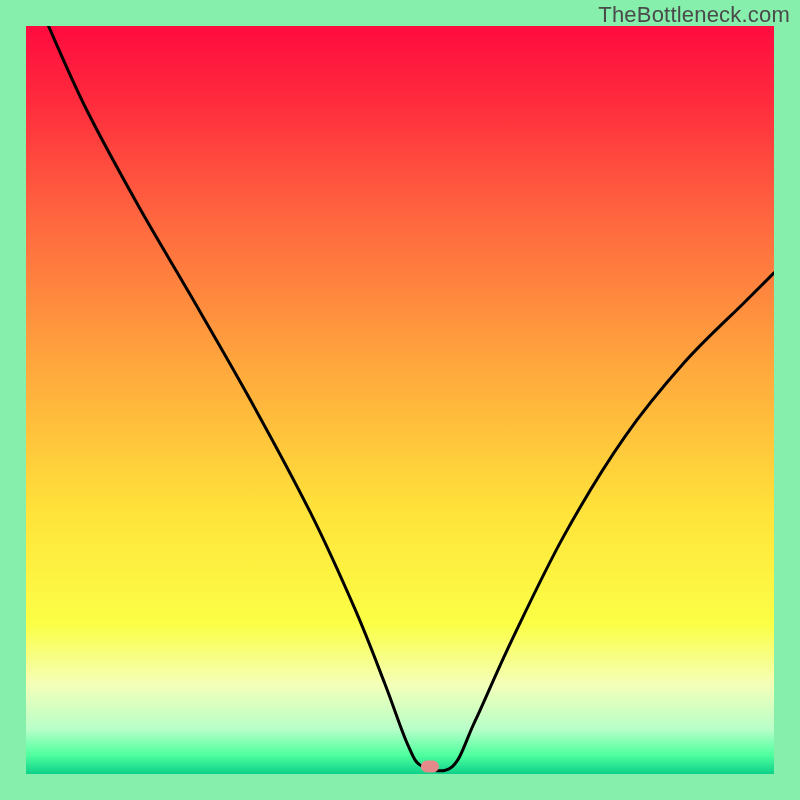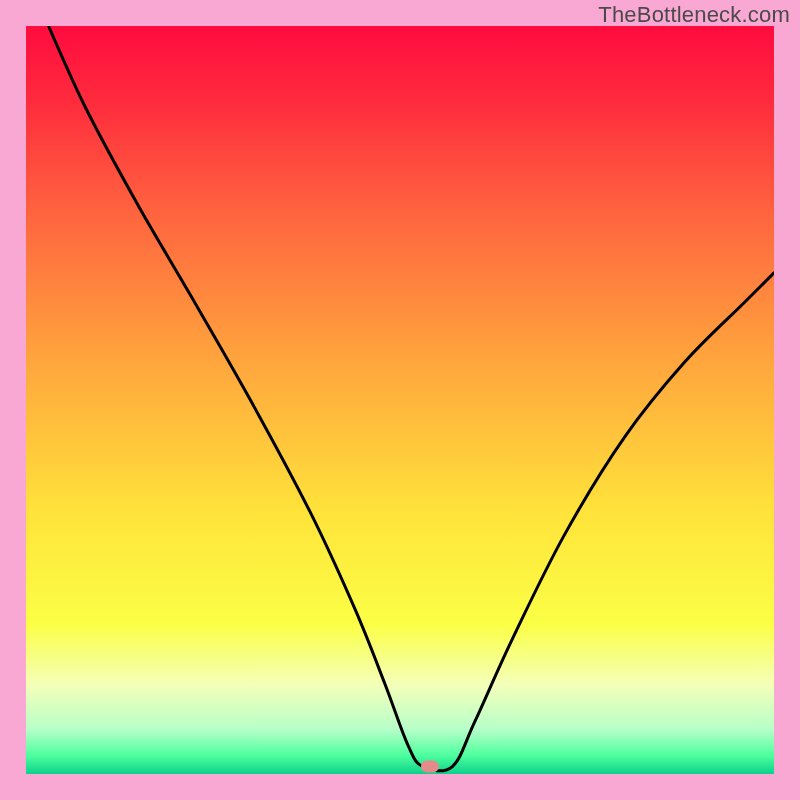--- a/index.html
+++ b/index.html
@@ -8,21 +8,21 @@
     width: 800px;
     height: 800px;
     background: #000;
     overflow: hidden;
     font-family: Arial, Helvetica, sans-serif;
   }
   .outer {
     position: relative;
     width: 800px;
     height: 800px;
-    background: #f9a8d4;
+    background: #86efac;
   }
   .watermark {
     position: absolute;
     top: 2px;
     right: 10px;
     color: #4a4a4a;
     font-size: 22px;
     font-weight: 500;
     letter-spacing: 0.2px;
     z-index: 5;

